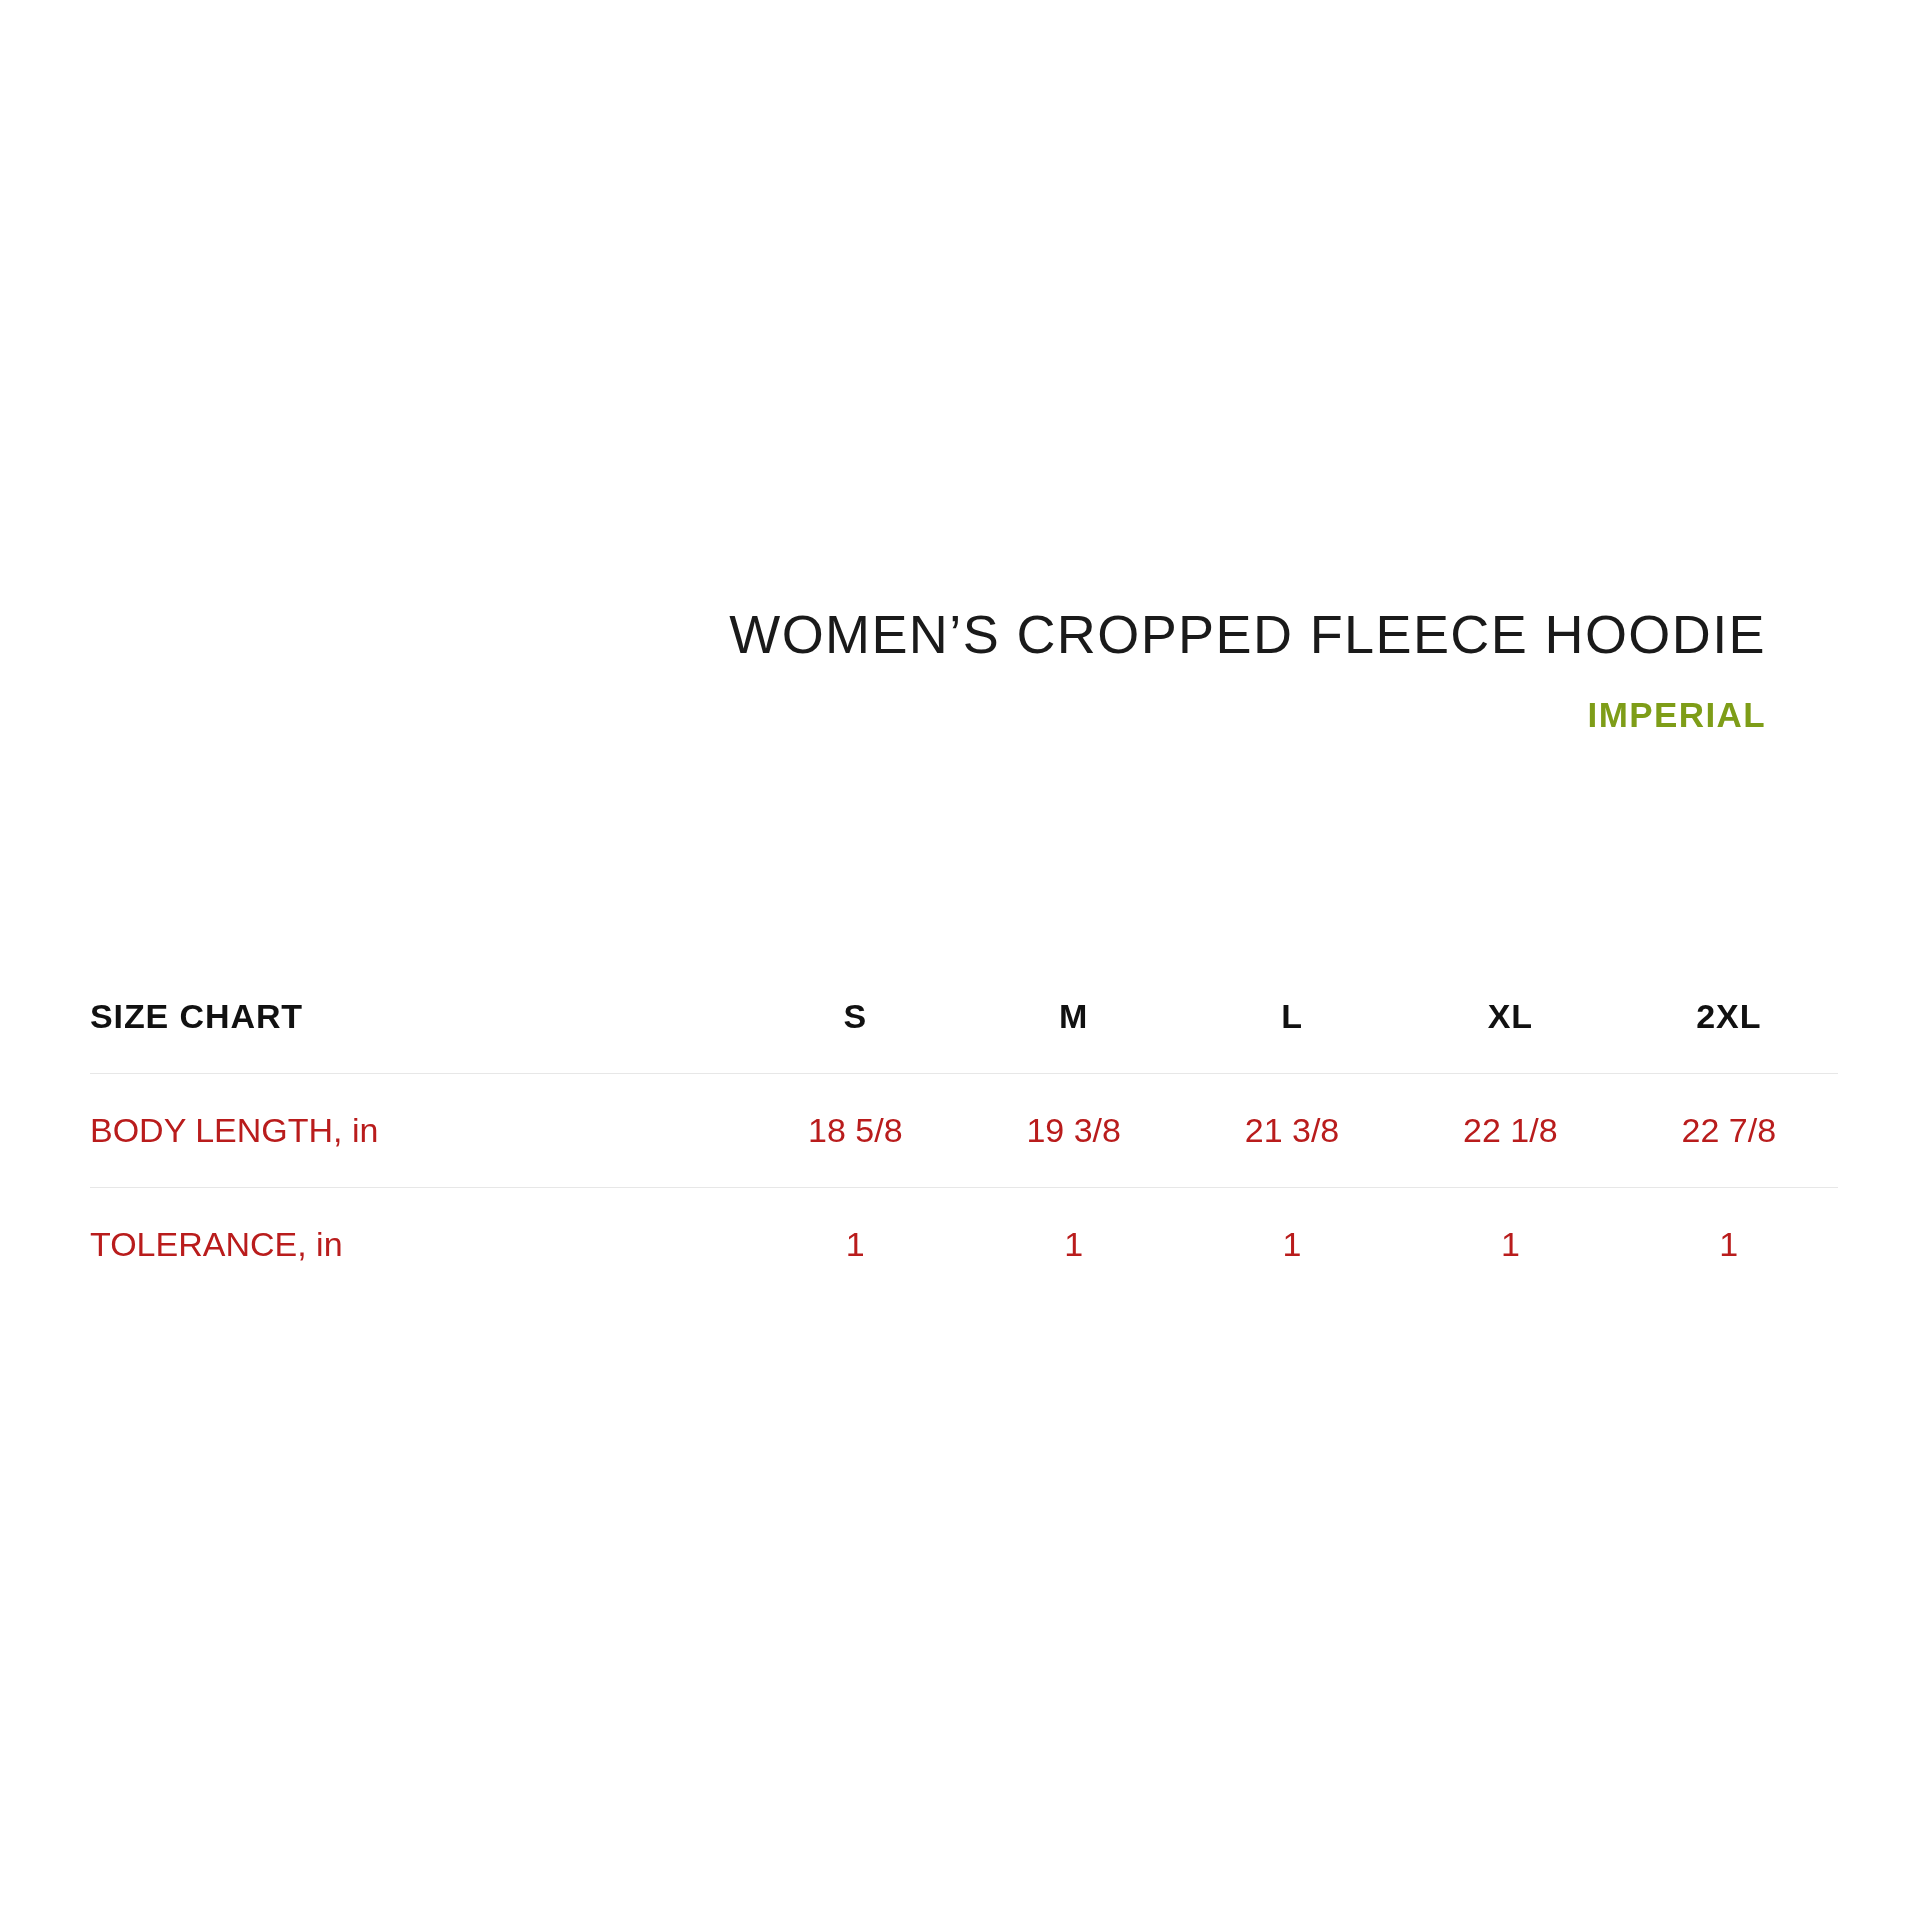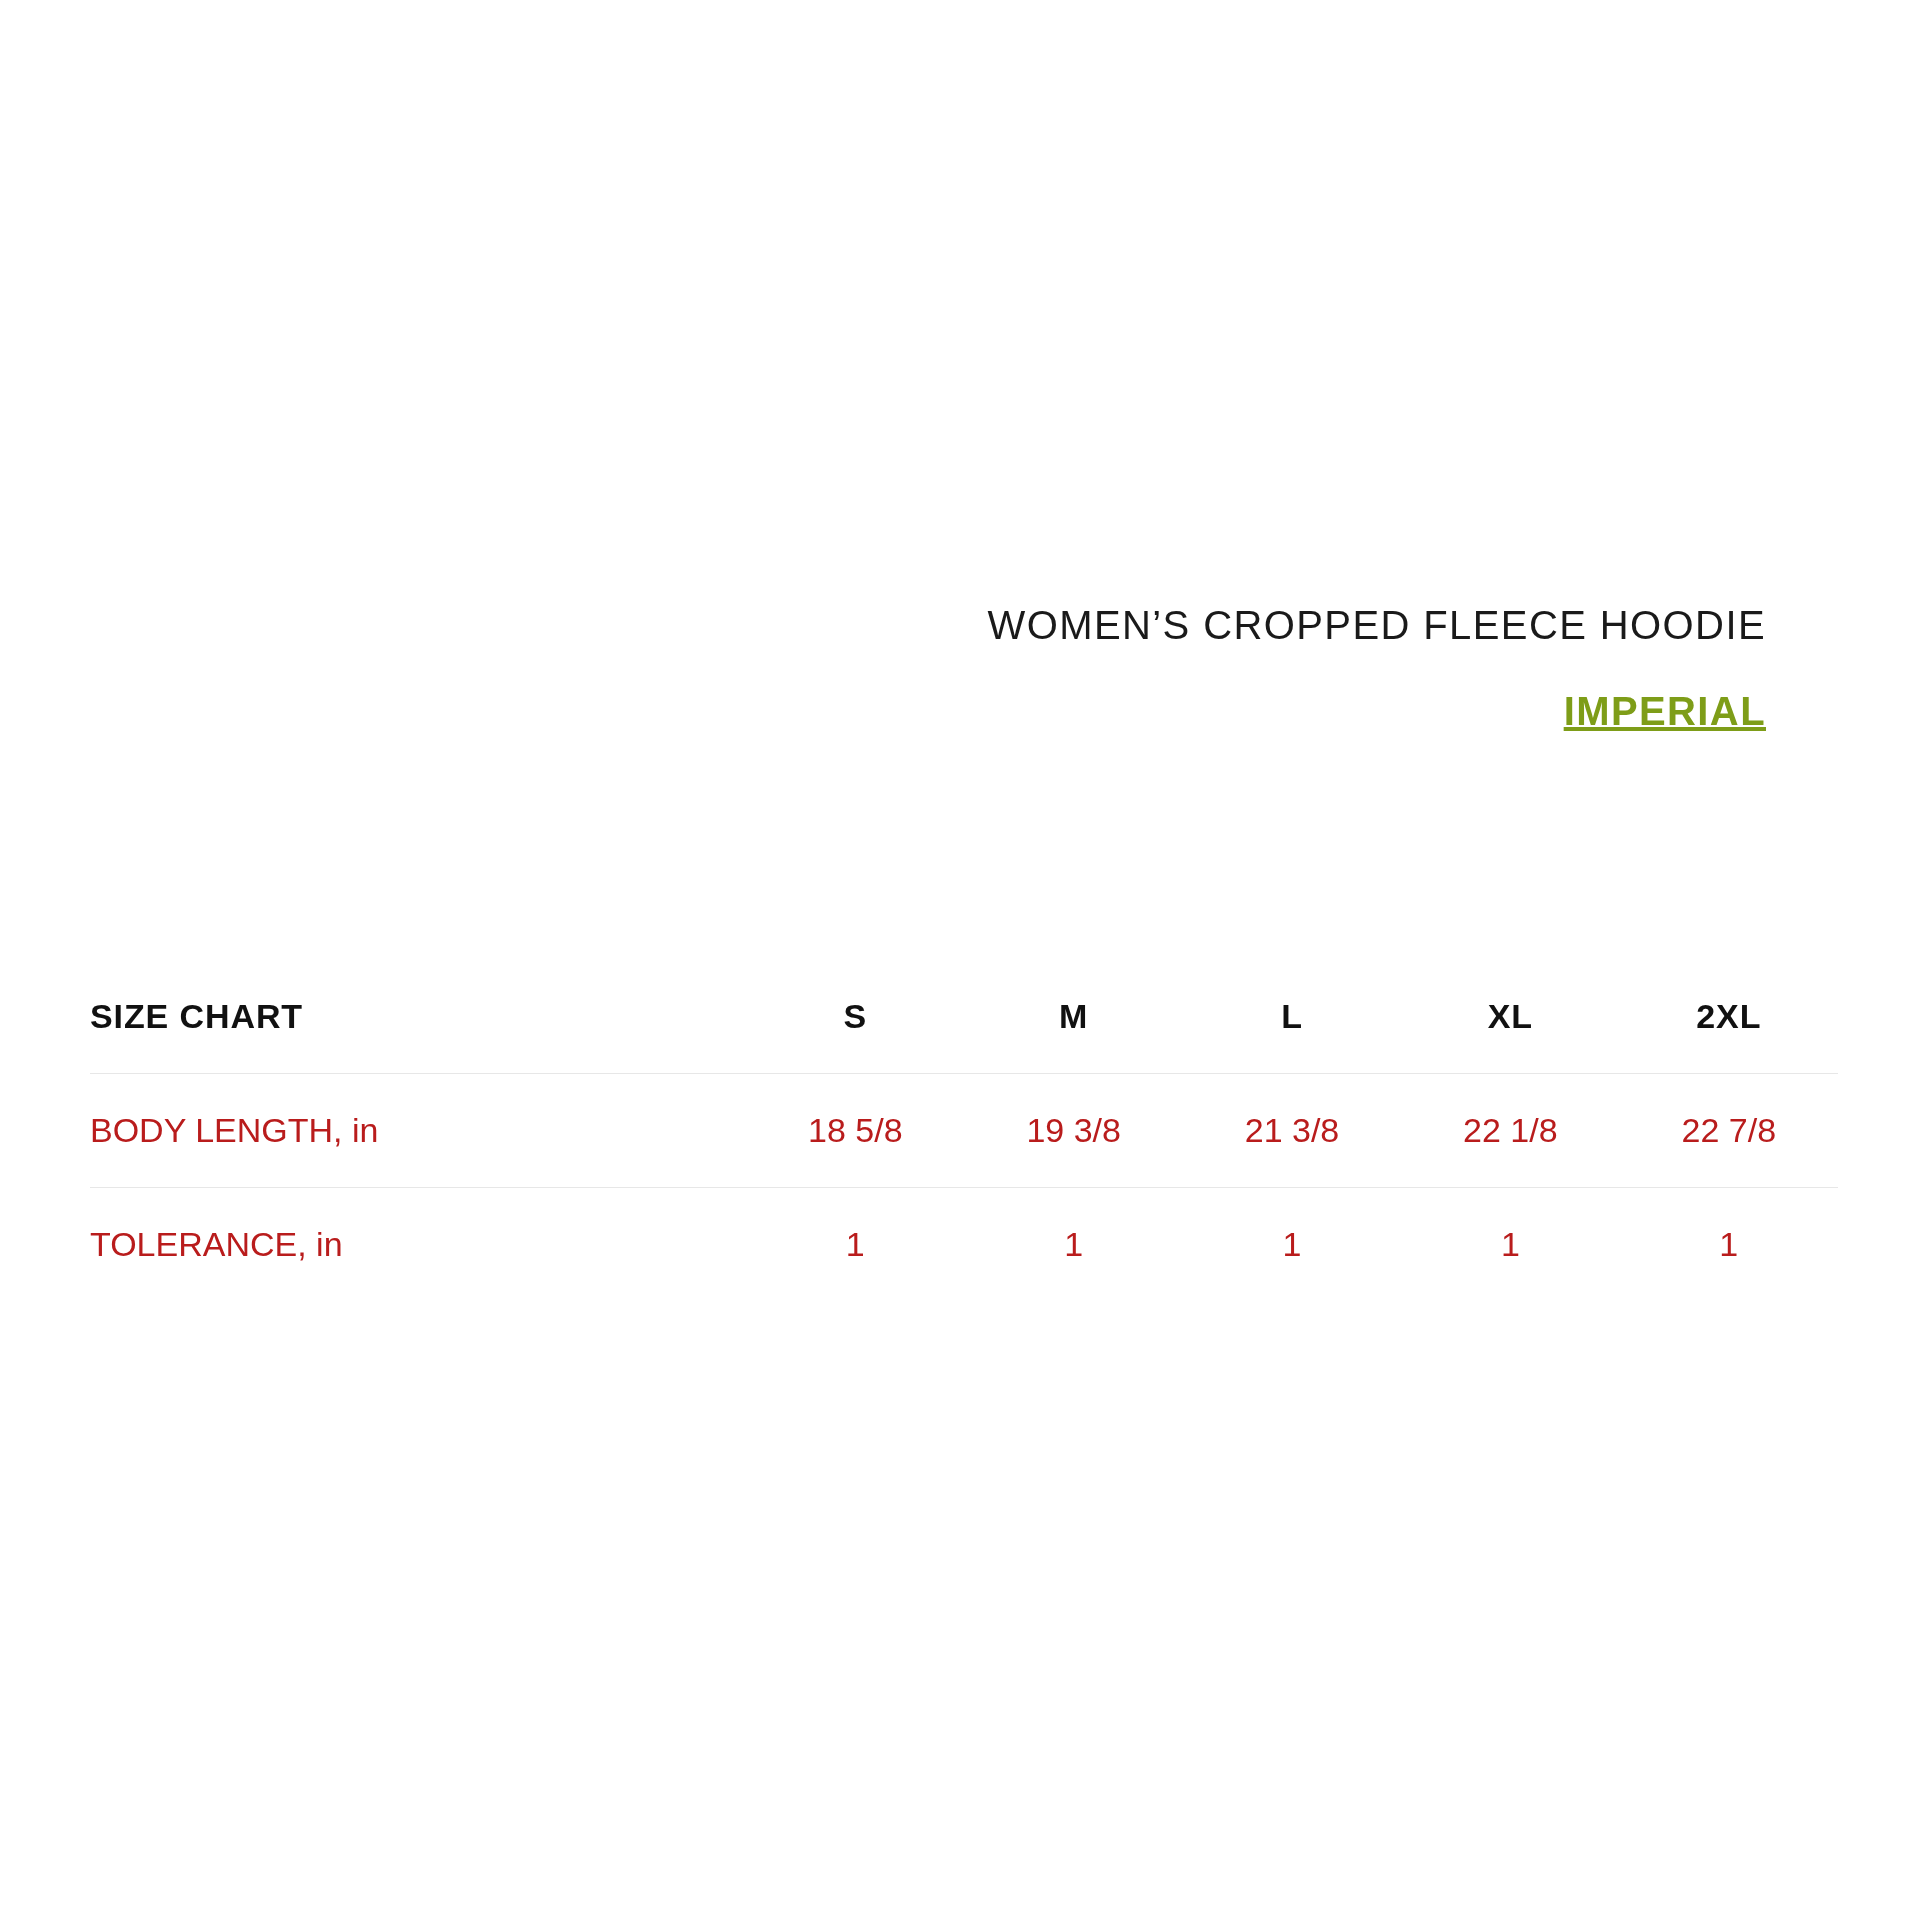--- a/index.html
+++ b/index.html
@@ -18,35 +18,34 @@
   }
 
   
   .size-guide-header {
     position: absolute;
     top: 603px;
     right: 162px;
     text-align: right;
   }
   .product-title {
-    font-size: 40px;
+    font-size: 54px;
     font-weight: 400;
     letter-spacing: 1.4px;
     color: #1a1a1a;
     white-space: nowrap;
   }
   .unit-toggle {
-    margin-top: 41px;
-    font-size: 40px;
+    margin-top: 30px;
+    font-size: 35px;
     font-weight: 700;
     letter-spacing: 1.4px;
     color: #7e9d18;
     display: inline-block;
     cursor: pointer;
-    text-decoration: underline;
   }
 
   
   .size-table {
     position: absolute;
     top: 960px;
     left: 90px;
     width: 1748px;
     border-collapse: collapse;
     table-layout: fixed;

